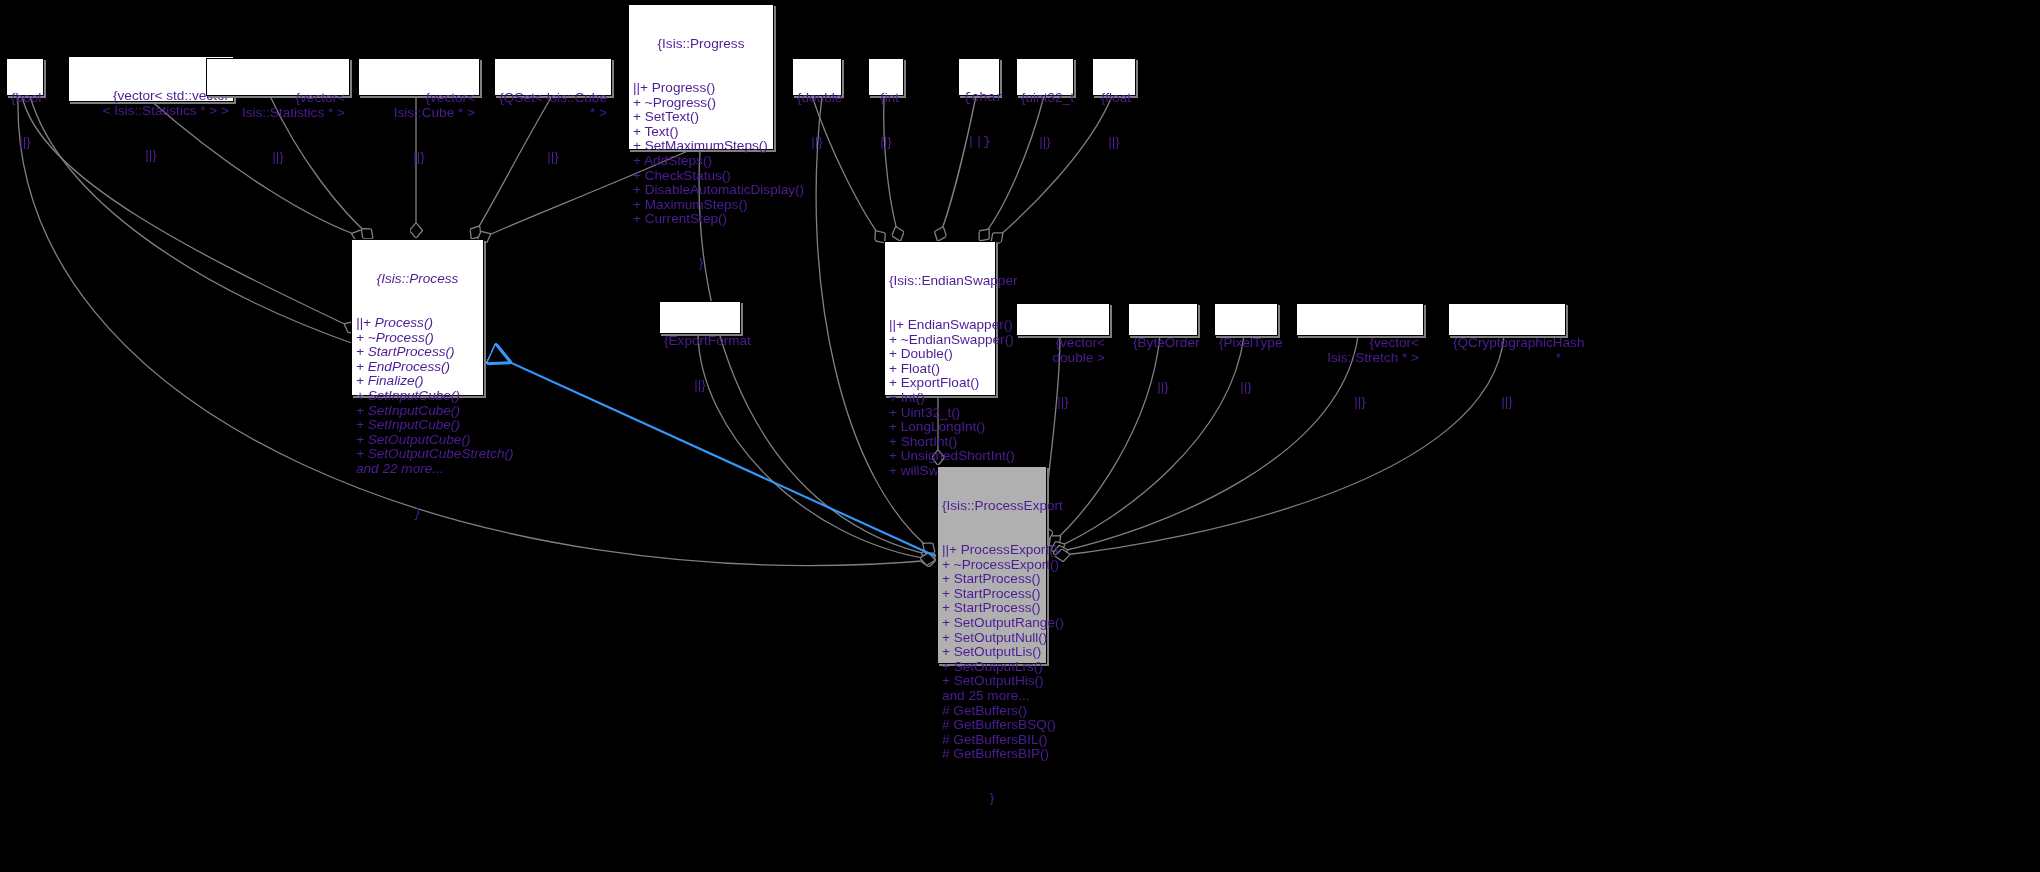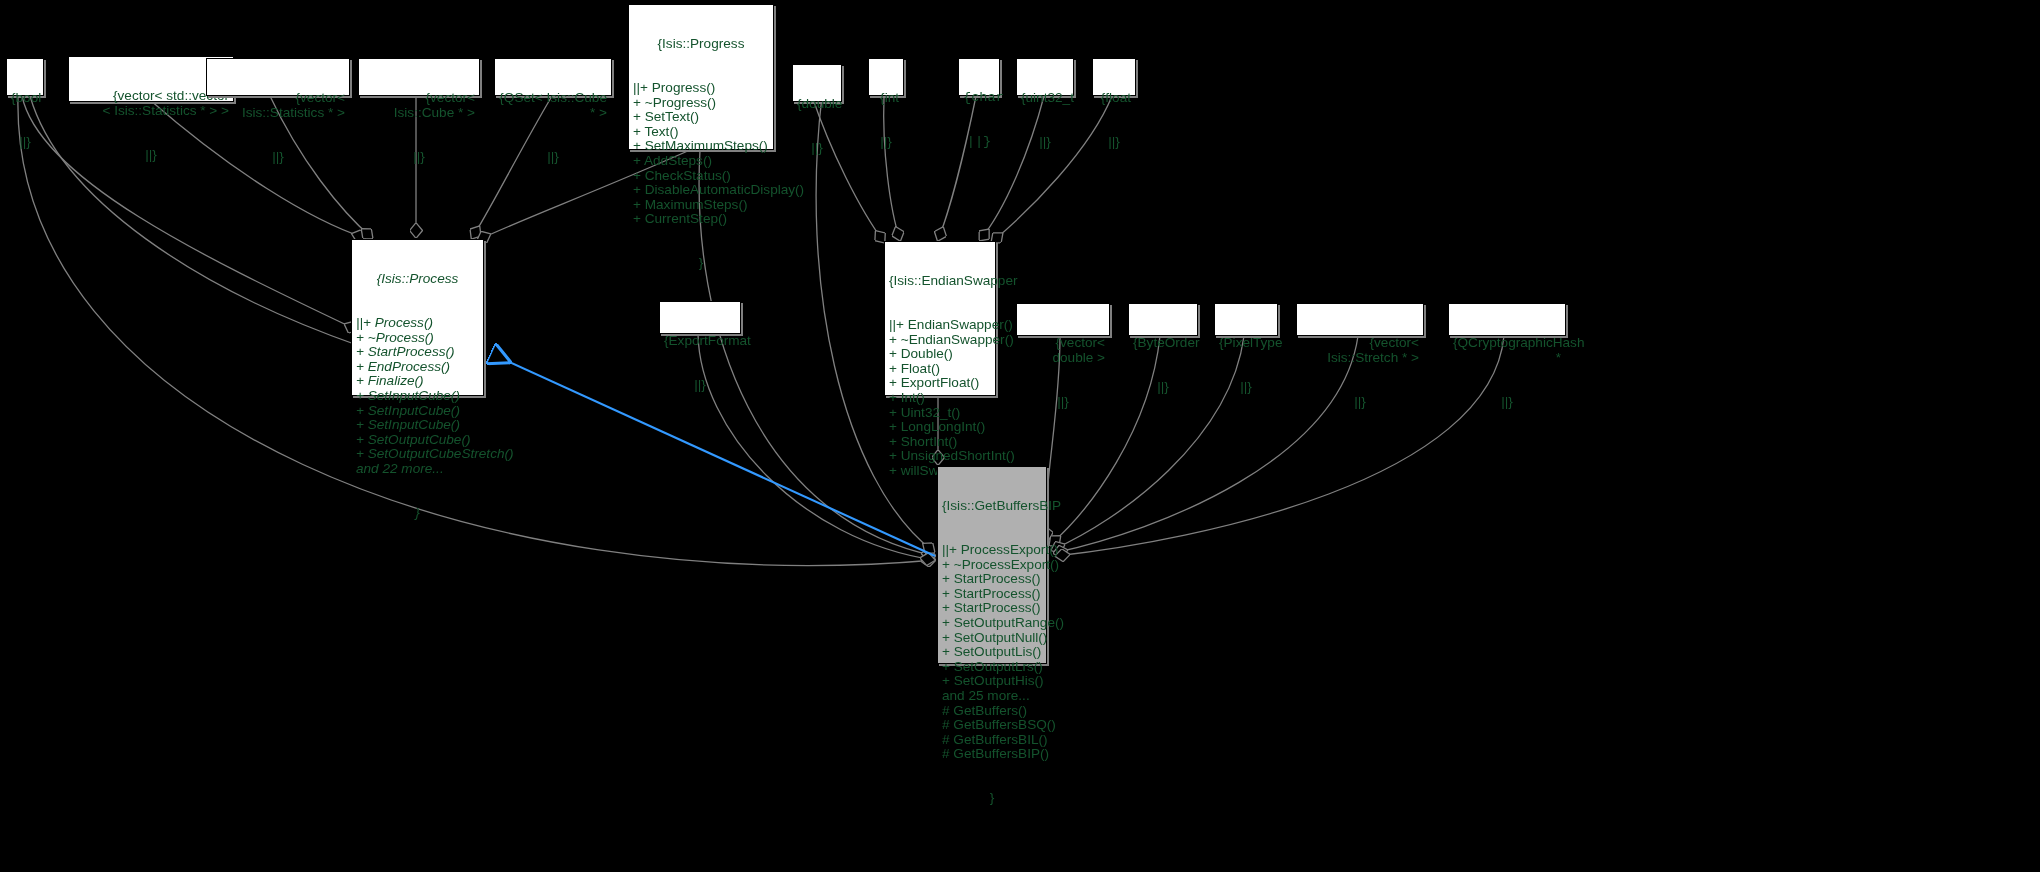--- a/index.html
+++ b/index.html
@@ -23,21 +23,21 @@
     width: 2040px;
     height: 872px;
     pointer-events: none;
   }
   .node {
     position: absolute;
     box-sizing: border-box;
     background: #ffffff;
     border: 1px solid #000000;
     box-shadow: 2px 2px 0 0 #808080;
-    color: #14532d;
+    color: #4c1d95;
     font-size: 13.6px;
     line-height: 14.6px;
     padding: 3px 4px 3px 4px;
     white-space: pre;
     z-index: 5;
   }
   .node.highlight {
     background: #b0b0b0;
   }
   .node .title {
@@ -160,21 +160,21 @@
 + Text()
 + SetMaximumSteps()
 + AddSteps()
 + CheckStatus()
 + DisableAutomaticDisplay()
 + MaximumSteps()
 + CurrentStep()</span>
     <span class="closer">}</span>
   </div>
 
-  <div class="node simple" style="left:792px; top:64px; width:50px; height:38px;">
+  <div class="node simple" style="left:792px; top:58px; width:50px; height:38px;">
     <span class="title">{double</span>
     <span class="closer">||}</span>
   </div>
 
   <div class="node simple" style="left:868px; top:58px; width:36px; height:38px;">
     <span class="title">{int</span>
     <span class="closer">||}</span>
   </div>
 
   <div class="node simple" style="left:958px; top:58px; width:42px; height:38px;font-family:Liberation Mono, monospace;">
@@ -248,21 +248,21 @@
     <span class="title">{vector&lt; Isis::Stretch * &gt;</span>
     <span class="closer">||}</span>
   </div>
 
   <div class="node simple" style="left:1448px; top:303px; width:118px; height:33px;">
     <span class="title">{QCryptographicHash *</span>
     <span class="closer">||}</span>
   </div>
 
   <div class="node highlight" style="left:937px; top:466px; width:110px; height:198px;">
-    <span class="title">{Isis::GetBuffersBIP</span>
+    <span class="title">{Isis::ProcessExport</span>
     <span class="members">||+ ProcessExport()
 + ~ProcessExport()
 + StartProcess()
 + StartProcess()
 + StartProcess()
 + SetOutputRange()
 + SetOutputNull()
 + SetOutputLis()
 + SetOutputLrs()
 + SetOutputHis()

